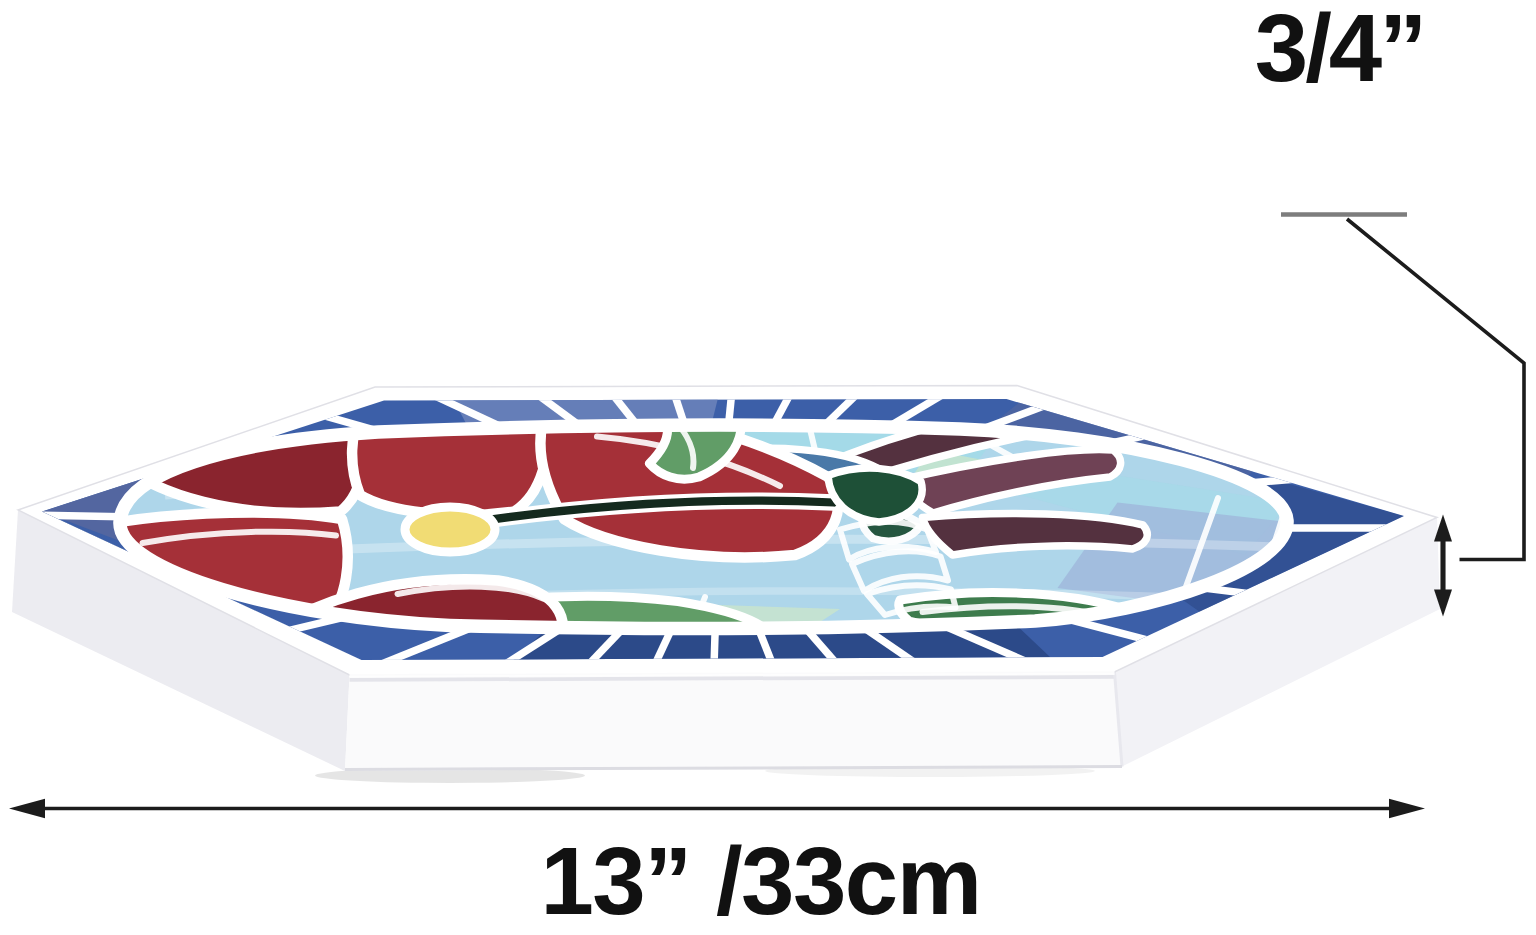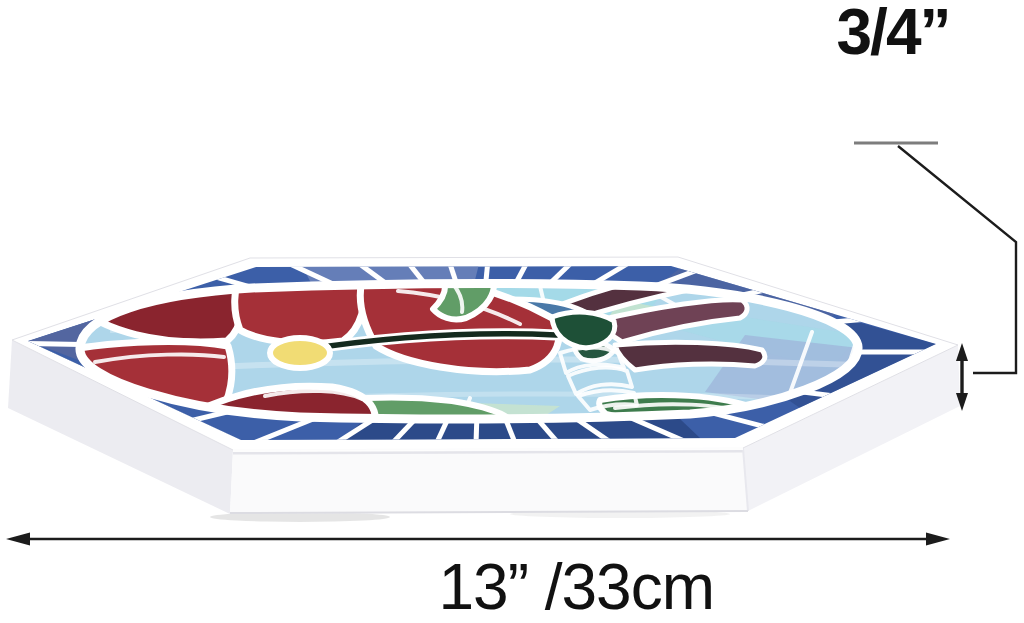--- a/index.html
+++ b/index.html
@@ -38,22 +38,22 @@
   .vein{stroke:var(--grout,#fff);stroke-width:4;fill:none;opacity:.9;stroke-linecap:round;}
   .dimline{stroke:var(--dimension-line,#1c1c1c);fill:none;}
   .dimfill{fill:var(--dimension-line,#1c1c1c);}
   .underline{stroke:var(--underline-gray,#7d7d7d);}
   #ring-spokes line{stroke:var(--grout,#fff);stroke-width:5;}
 
   
   .dim-thickness{position:absolute;left:812px;top:-6px;width:162px;text-align:center;
     font-weight:bold;font-size:64px;line-height:77px;letter-spacing:-2px;
     color:var(--text-black,#111);}
-  .dim-width{position:absolute;left:300px;top:551px;width:414px;text-align:right;
-    font-weight:normal;font-size:64px;line-height:72px;letter-spacing:-1px;
+  .dim-width{position:absolute;left:300px;top:551px;width:414px;text-align:center;
+    font-weight:bold;font-size:64px;line-height:72px;letter-spacing:-1px;
     color:var(--text-black,#111);white-space:nowrap;}
 </style>
 </head>
 <body>
 
 <div class="canvas">
 
   <svg width="1024" height="623" viewBox="0 0 1024 623" role="img" aria-label="Hexagonal stained-glass mosaic stepping stone with red flower and hummingbird design, shown at an angle with dimension callouts">
 
     <defs>

